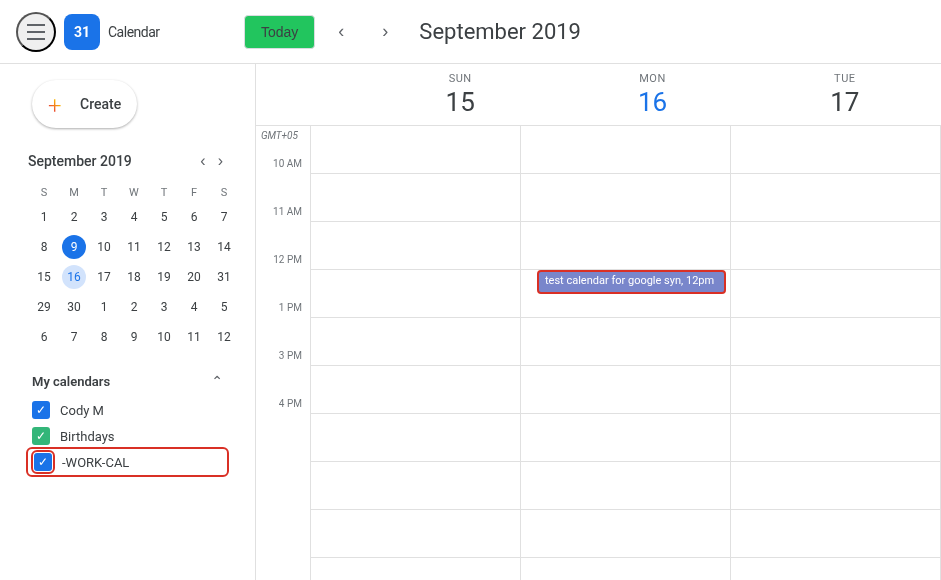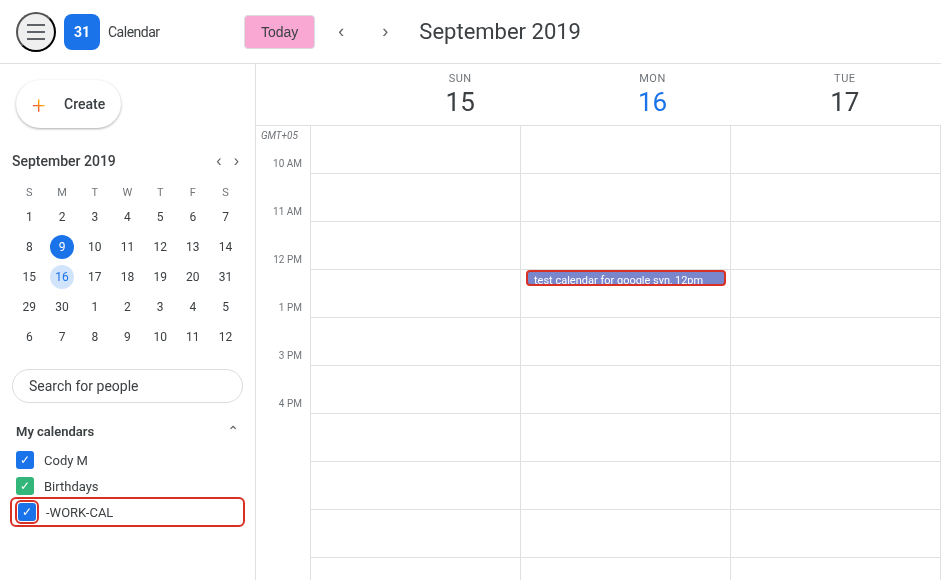--- a/index.html
+++ b/index.html
@@ -33,21 +33,21 @@
       background: #1a73e8;
       border-radius: 8px;
       display: flex; align-items: center; justify-content: center;
       color: white; font-weight: bold; font-size: 14px;
     }
     .app-name {
       font-size: 14px; font-weight: 400; color: #3c4043; letter-spacing: -0.5px;
     }
     .today-button {
       border: 1px solid #dadce0;
-      background: #f9a8d4;
+      background: #22c55e;
       border-radius: 4px;
       padding: 8px 16px;
       font-size: 14px;
       cursor: pointer;
       color: #3c4043;
     }
     .nav-arrow {
       width: 36px; height: 36px;
       border-radius: 50%;
       border: none; background: transparent;
@@ -62,21 +62,21 @@
     
     .main-layout {
       display: flex;
       height: calc(580px - 64px);
     }
 
     
     .sidebar {
       width: 256px;
       min-width: 256px;
-      padding: 8px 0;
+      padding: 8px 16px;
       border-right: 1px solid #e0e0e0;
       overflow-y: auto;
       display: flex;
       flex-direction: column;
     }
     .create-button {
       display: flex;
       align-items: center;
       gap: 8px;
       margin: 8px 16px 16px;
@@ -394,23 +394,20 @@
               <td class="day-other"><span>8</span></td>
               <td class="day-other"><span>9</span></td>
               <td class="day-other"><span>10</span></td>
               <td class="day-other"><span>11</span></td>
               <td class="day-other"><span>12</span></td>
             </tr>
           </tbody>
       </table>
     </div>
 
-    <div class="search-people">
-      <span>Search for people</span>
-    </div>
 
     <div class="calendars-section">
       <div class="calendars-header">
         <span class="calendars-title">My calendars</span>
         <span style="font-size:14px;color:#5f6368;">⌃</span>
       </div>
       <div id="calendar-list">
           <div class="calendar-item">
             <div class="calendar-checkbox" style="background: rgb(26, 115, 232);">✓</div>
             <span class="calendar-item-label">Cody M</span>
@@ -486,21 +483,21 @@
           <div class="day-column">
             <div class="hour-line"></div>
             <div class="hour-line"></div>
             <div class="hour-line"></div>
             <div class="hour-line"></div>
             <div class="hour-line"></div>
             <div class="hour-line"></div>
             <div class="hour-line"></div>
             <div class="hour-line"></div>
             <div class="hour-line"></div>
-            <div class="event-block" style="top: 144px; height: 16px; left: 5px; right: 4px;">test calendar for google syn, 12pm</div>
+            <div class="event-block" style="top: 144px; height: 24px; left: 16px; right: 4px;">test calendar for google syn, 12pm</div>
           </div>
           <div class="day-column">
             <div class="hour-line"></div>
             <div class="hour-line"></div>
             <div class="hour-line"></div>
             <div class="hour-line"></div>
             <div class="hour-line"></div>
             <div class="hour-line"></div>
             <div class="hour-line"></div>
             <div class="hour-line"></div>

